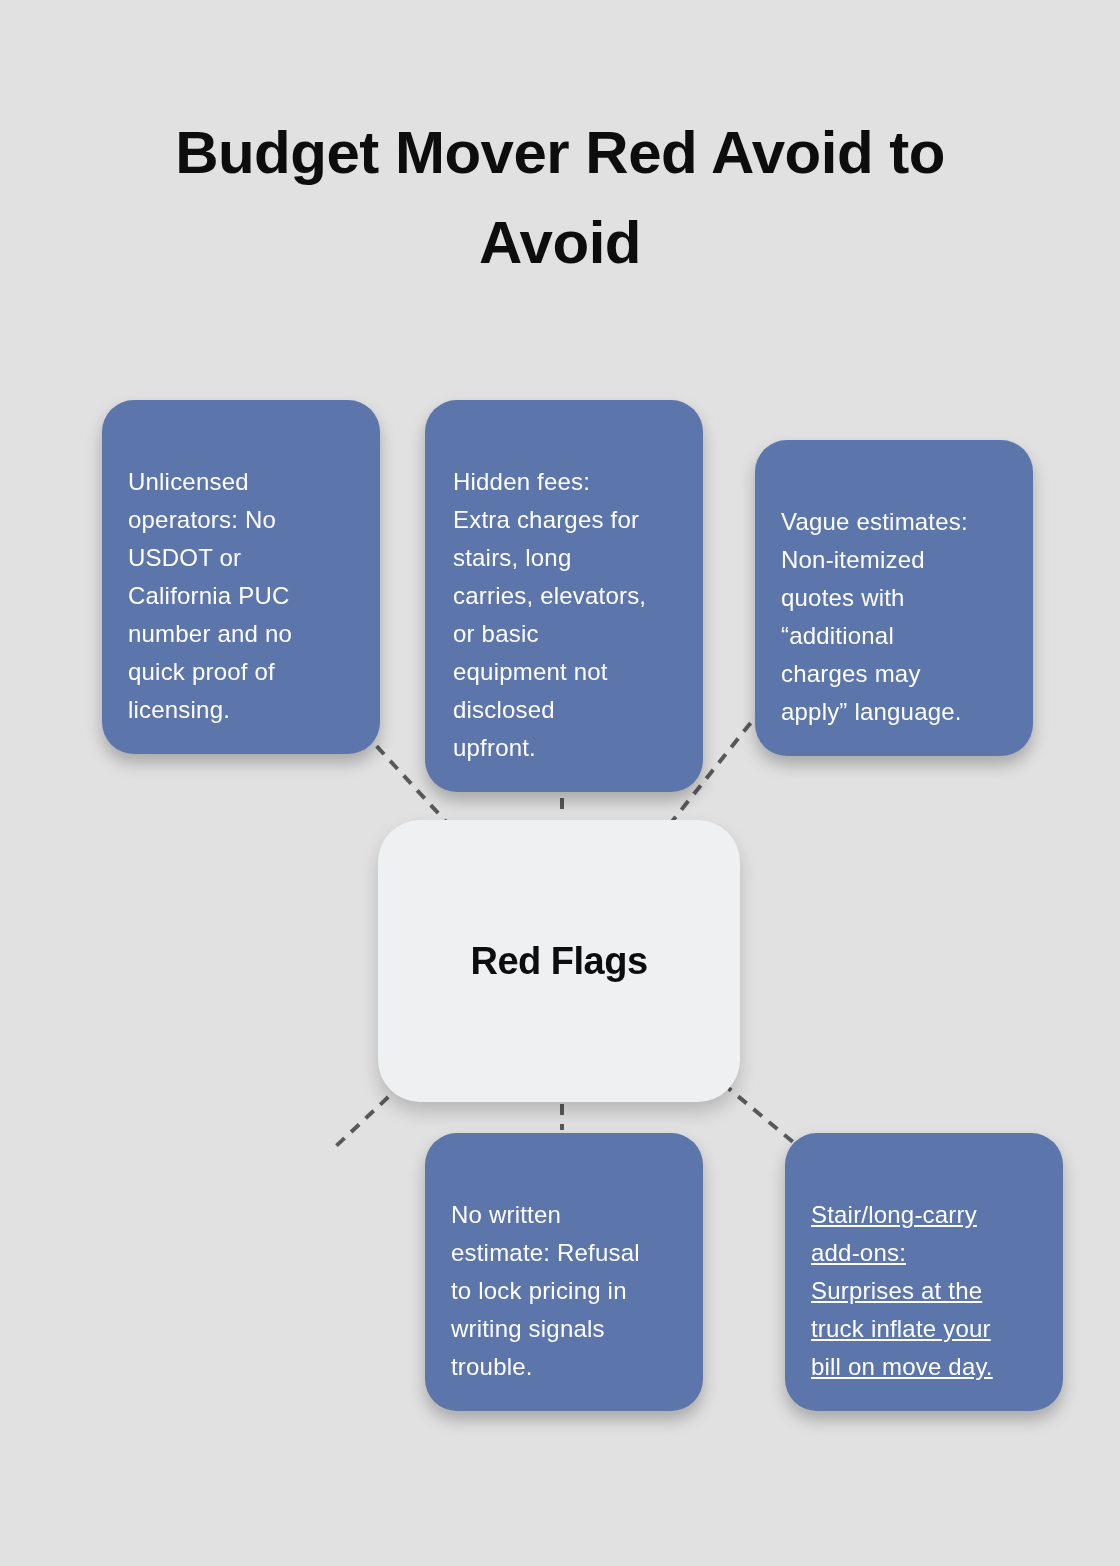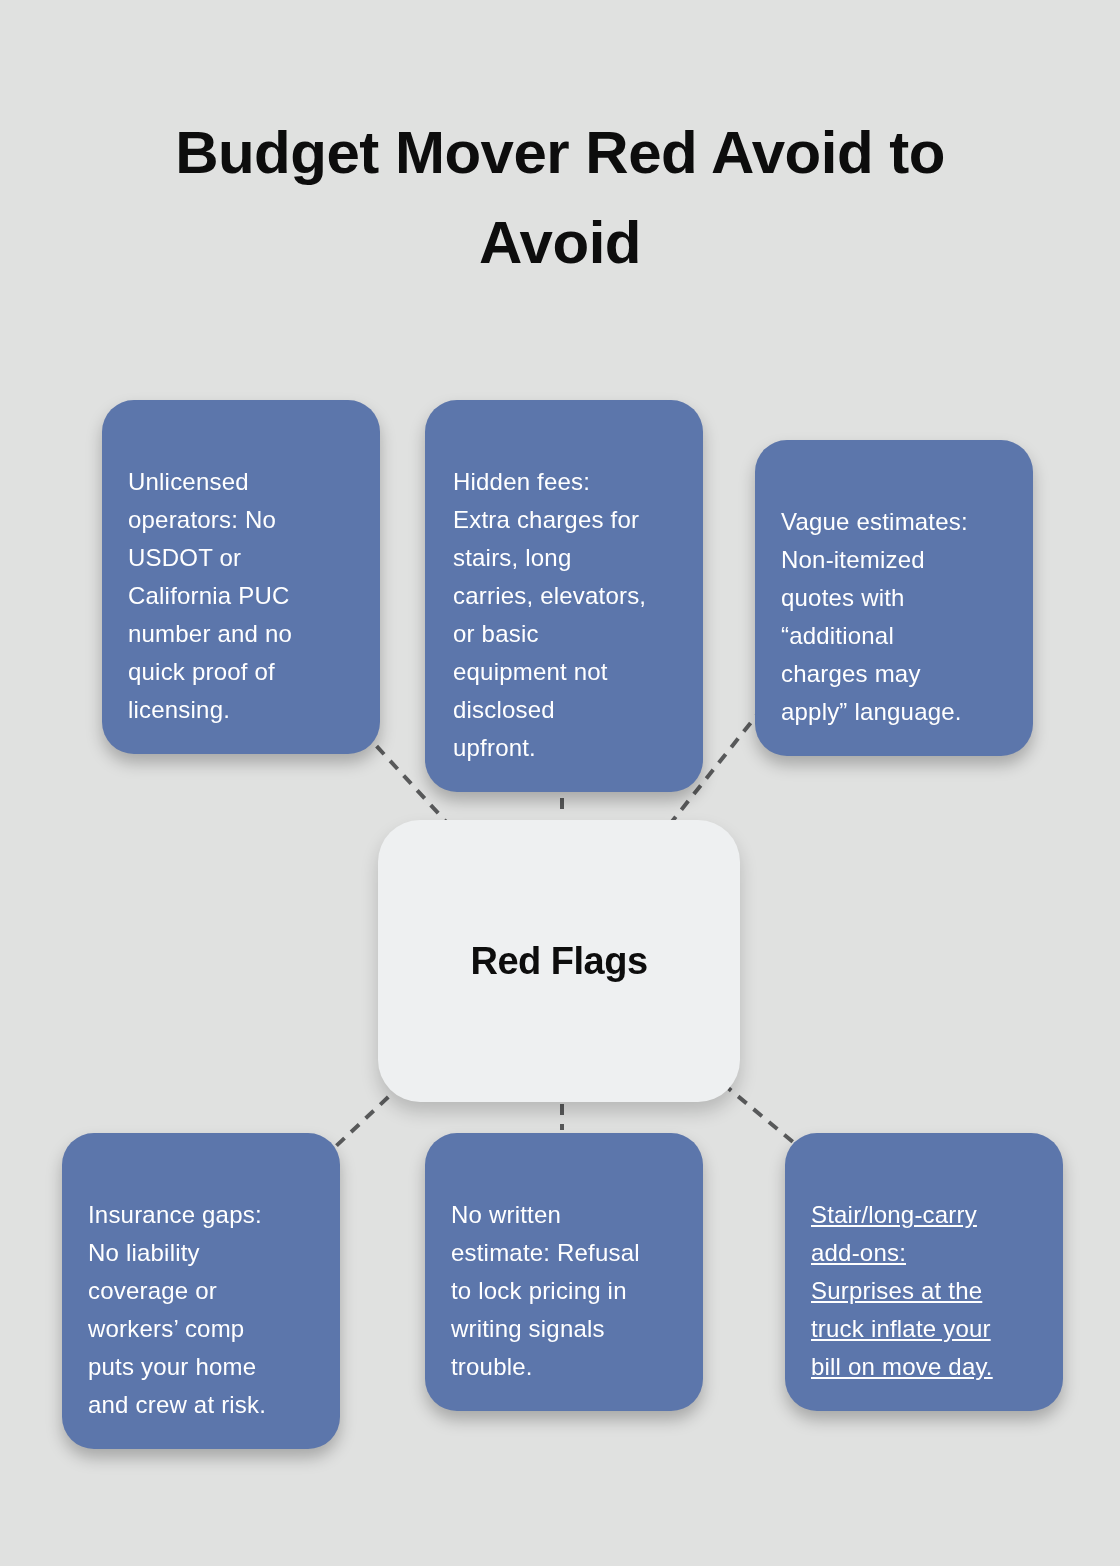--- a/index.html
+++ b/index.html
@@ -108,28 +108,20 @@
 quotes with
 “additional
 charges may
 apply” language.</span>
   </div>
 
   <div class="center-node">
     <span class="label">Red Flags</span>
   </div>
 
-  <div class="node node-4">
-    <span>Insurance gaps:
-No liability
-coverage or
-workers’ comp
-puts your home
-and crew at risk.</span>
-  </div>
 
   <div class="node node-5">
     <span>No written
 estimate: Refusal
 to lock pricing in
 writing signals
 trouble.</span>
   </div>
 
   <div class="node node-6">

